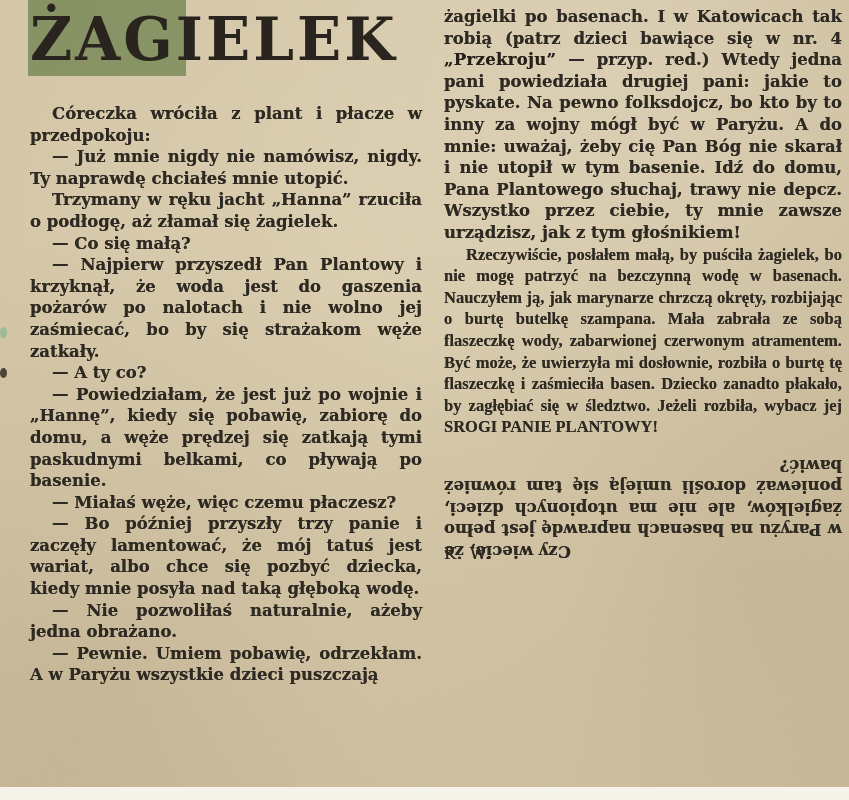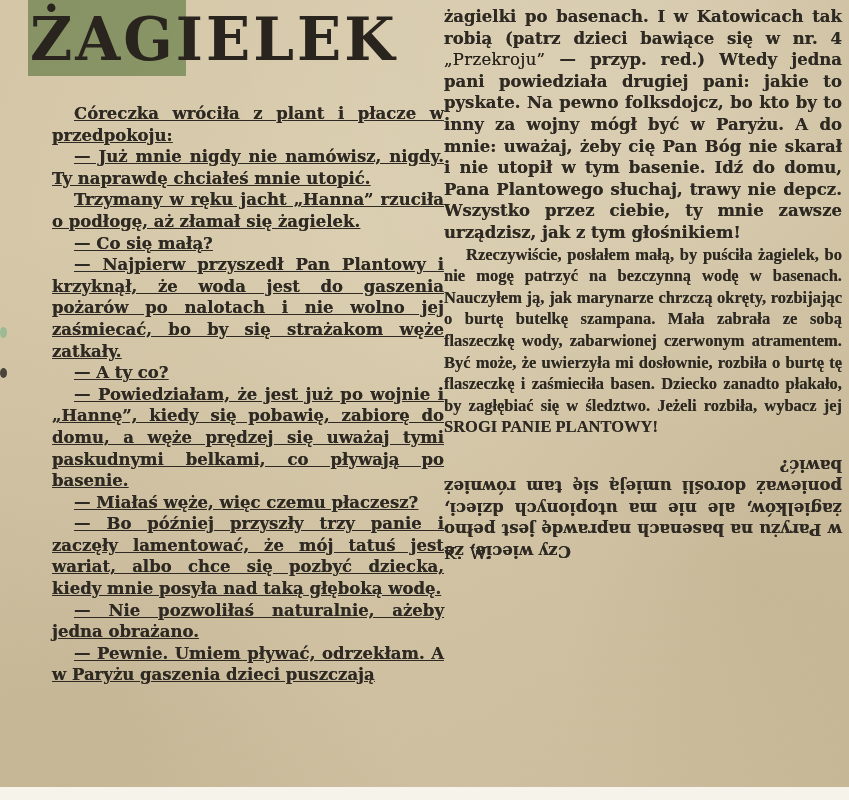--- a/index.html
+++ b/index.html
@@ -58,26 +58,26 @@
     position: absolute;
     text-align: justify;
     color: #2e2a23;
     font-size: 16.5px;
     line-height: 21.6px;
     font-weight: 700;
     text-shadow: 0 0 0.4px rgba(44,38,26,0.7);
     hyphens: auto;
     -webkit-hyphens: auto;
   }
-  .col-left  { left: 52px;  top: 103px; width: 392px; text-decoration: underline; }
+  .col-left  { left: 30px;  top: 103px; width: 392px; }
   .col-right { left: 444px; top: 6px;   width: 398px; }
   .col p { text-indent: 22px; margin: 0; }
   .col p.no-indent { text-indent: 0; }
   .gap-top { margin-top: 15px; font-family: Liberation Serif, serif; }
-  strong { font-weight: 400; letter-spacing: 0.3px; color: #241f18; }
+  strong { font-weight: 700; letter-spacing: 0.3px; color: #241f18; }
   .flipped {
     margin-top: 16px;
     transform: rotate(180deg);
   }
   .flipped .lead {
     display: block;
     text-align: right;
     text-indent: 0;
   }
   .signature {
@@ -99,25 +99,25 @@
 
 <h1 class="title">ŻAGIELEK</h1>
 
 <div class="col col-left">
   <p>Córeczka wróciła z plant i płacze w przedpokoju:</p>
   <p>— Już mnie nigdy nie namówisz, nigdy. Ty naprawdę chciałeś mnie utopić.</p>
   <p>Trzymany w ręku jacht „Hanna” rzuciła o podłogę, aż złamał się żagielek.</p>
   <p>— Co się małą?</p>
   <p>— Najpierw przyszedł Pan Plantowy i krzyknął, że woda jest do gaszenia pożarów po nalotach i nie wolno jej zaśmiecać, bo by się strażakom węże zatkały.</p>
   <p>— A ty co?</p>
-  <p>— Powiedziałam, że jest już po wojnie i „Hannę”, kiedy się pobawię, zabiorę do domu, a węże prędzej się uważaj tymi paskudnymi belkami, co pływają po basenie.</p>
+  <p>— Powiedziałam, że jest już po wojnie i „Hannę”, kiedy się pobawię, zabiorę do domu, a węże prędzej się zatkają tymi paskudnymi belkami, co pływają po basenie.</p>
   <p>— Miałaś węże, więc czemu płaczesz?</p>
   <p>— Bo później przyszły trzy panie i zaczęły lamentować, że mój tatuś jest wariat, albo chce się pozbyć dziecka, kiedy mnie posyła nad taką głęboką wodę.</p>
   <p>— Nie pozwoliłaś naturalnie, ażeby jedna obrażano.</p>
-  <p>— Pewnie. Umiem pływać, odrzekłam. A w Paryżu gaszenia dzieci puszczają</p>
+  <p>— Pewnie. Umiem pobawię, odrzekłam. A w Paryżu wszystkie dzieci puszczają</p>
 </div>
 
 <div class="col col-right">
   <p class="no-indent"><span>żagielki po basenach. I w Katowicach tak robią (patrz dzieci bawiące się w nr. 4 </span><strong>„Przekroju”</strong><span> — przyp. red.) Wtedy jedna pani powiedziała drugiej pani: jakie to pyskate. Na pewno folksdojcz, bo kto by to inny za wojny mógł być w Paryżu. A do mnie: uważaj, żeby cię Pan Bóg nie skarał i nie utopił w tym basenie. Idź do domu, Pana Plantowego słuchaj, trawy nie depcz. Wszystko przez ciebie, ty mnie zawsze urządzisz, jak z tym głośnikiem!</span></p>
   <p class="gap-top">Rzeczywiście, posłałem małą, by puściła żagielek, bo nie mogę patrzyć na bezczynną wodę w basenach. Nauczyłem ją, jak marynarze chrzczą okręty, rozbijając o burtę butelkę szampana. Mała zabrała ze sobą flaszeczkę wody, zabarwionej czerwonym atramentem. Być może, że uwierzyła mi dosłownie, rozbiła o burtę tę flaszeczkę i zaśmieciła basen. Dziecko zanadto płakało, by zagłębiać się w śledztwo. Jeżeli rozbiła, wybacz jej SROGI PANIE PLANTOWY!</p>
 
   <div class="flipped">
     <span class="lead">Czy wiecie, że</span>
     <span>w Paryżu na basenach naprawdę jest pełno żagielków, ale nie ma utopionych dzieci, ponieważ dorośli umieją się tam również bawić?</span>
   </div>

